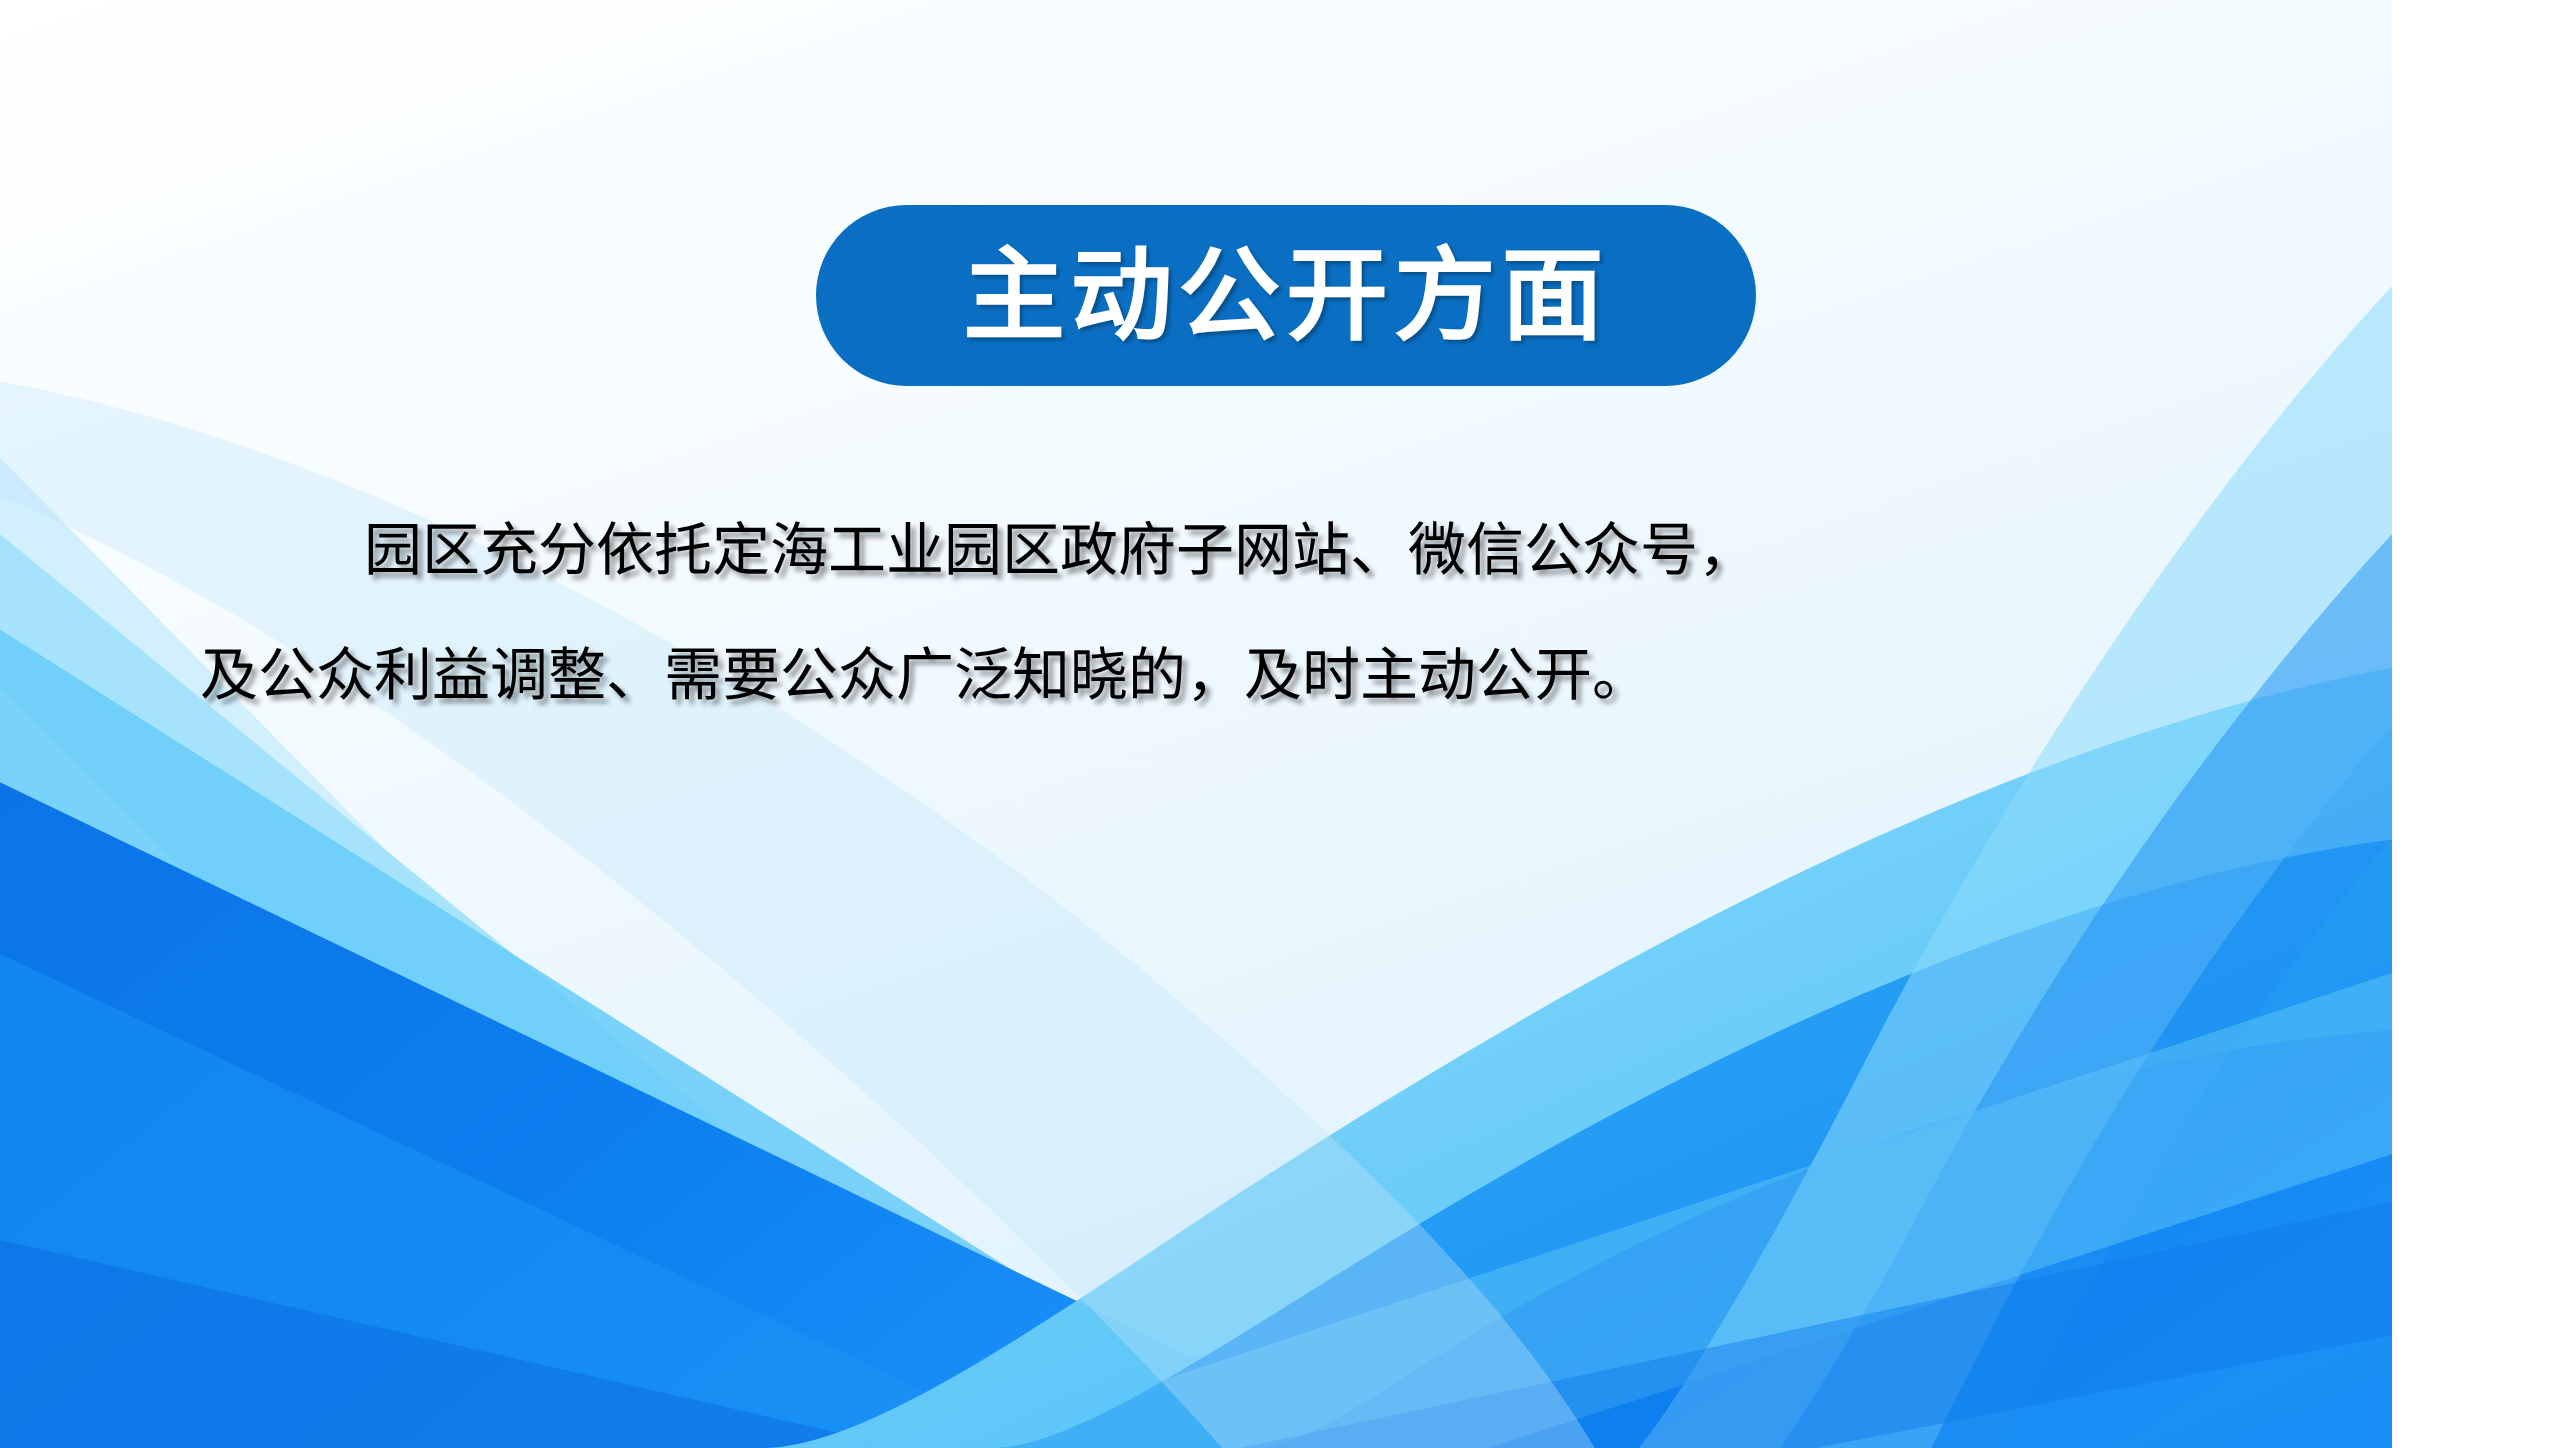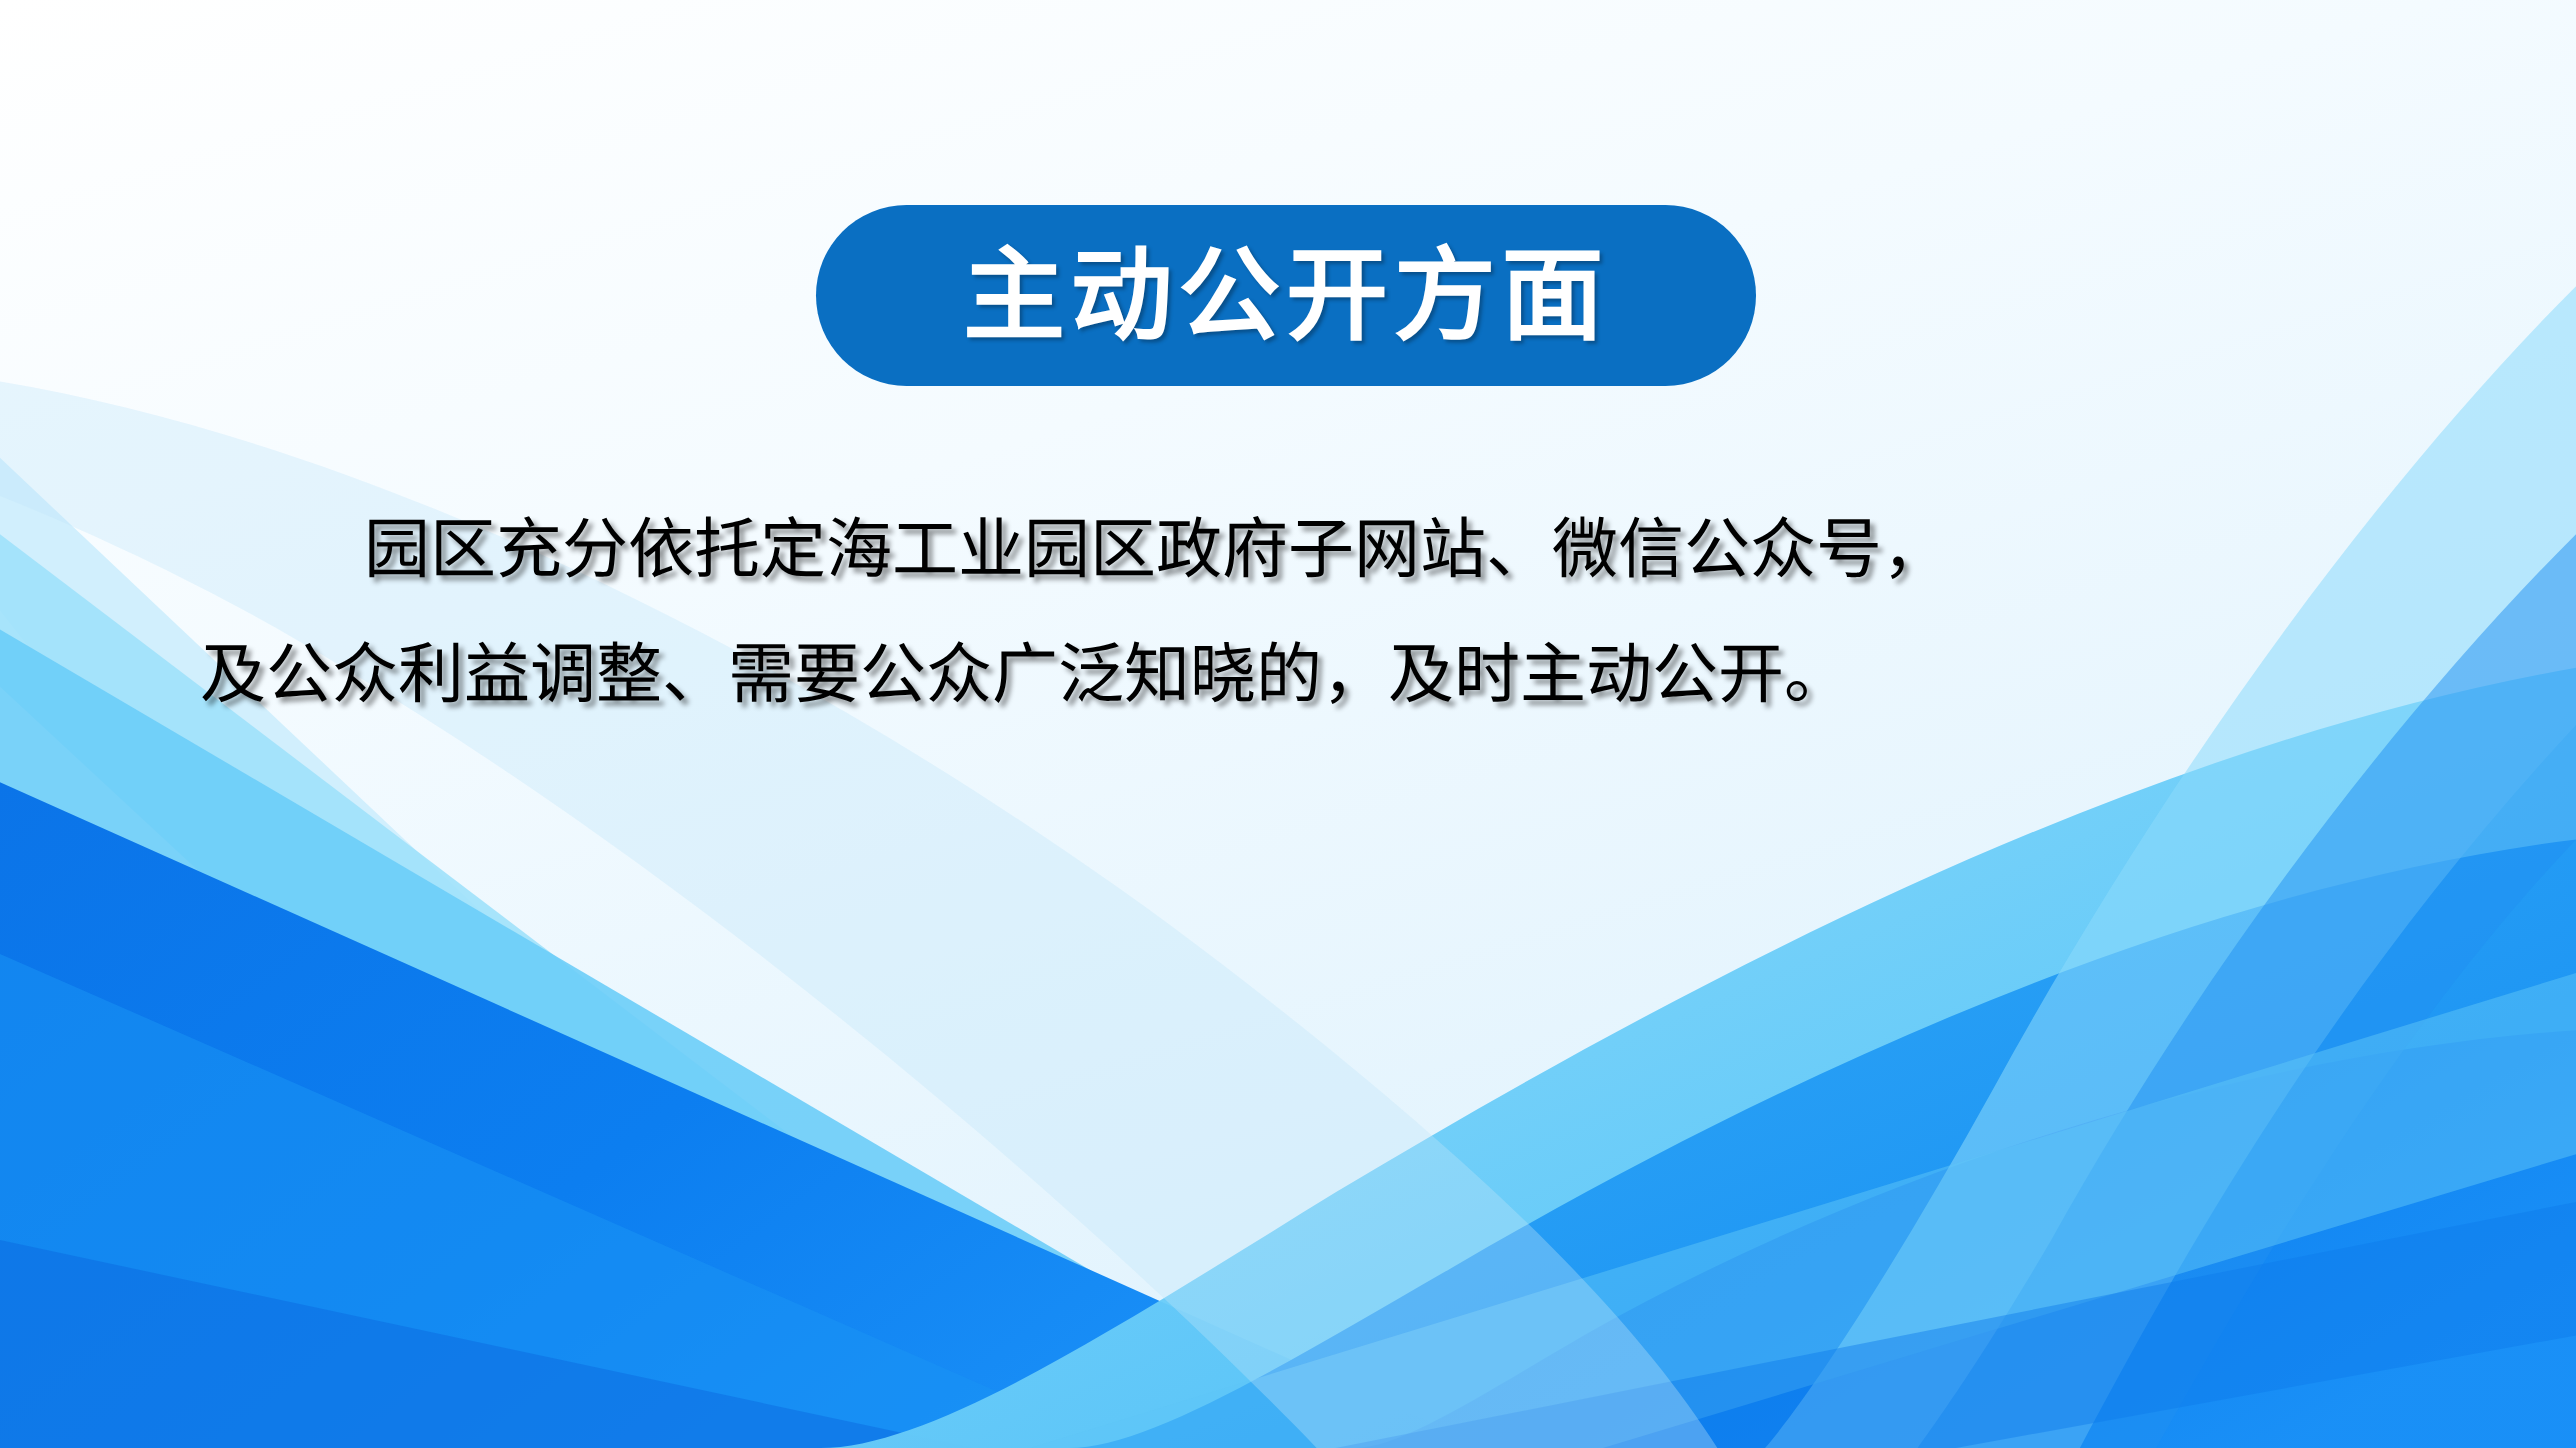--- a/index.html
+++ b/index.html
@@ -7,21 +7,21 @@
     margin: 0;
     padding: 0;
     background: #ffffff;
   }
   body {
     font-family: "Liberation Sans", "DejaVu Sans", sans-serif;
   }
 
   .slide {
     position: relative;
-    width: 2576px;
+    width: 2392px;
     height: 1448px;
     overflow: hidden;
     background: #ffffff;
   }
 
   
   .bg-layer {
     position: absolute;
     inset: 0;
     width: 100%;
@@ -58,21 +58,21 @@
   
   .body-block {
     position: absolute;
     left: 200px;
     top: 487px;
     width: 2213px;
     z-index: 5;
   }
   .body-line {
     color: #000000;
-    font-size: 66px;
+    font-size: 58px;
     line-height: 125px;
     font-weight: normal;
     white-space: nowrap;
     text-shadow: 4.8px 4.8px 4.8px rgba(0,0,0,0.42);
   }
   .body-line.indent { text-indent: 164px; }
 </style>
 </head>
 <body>
 

